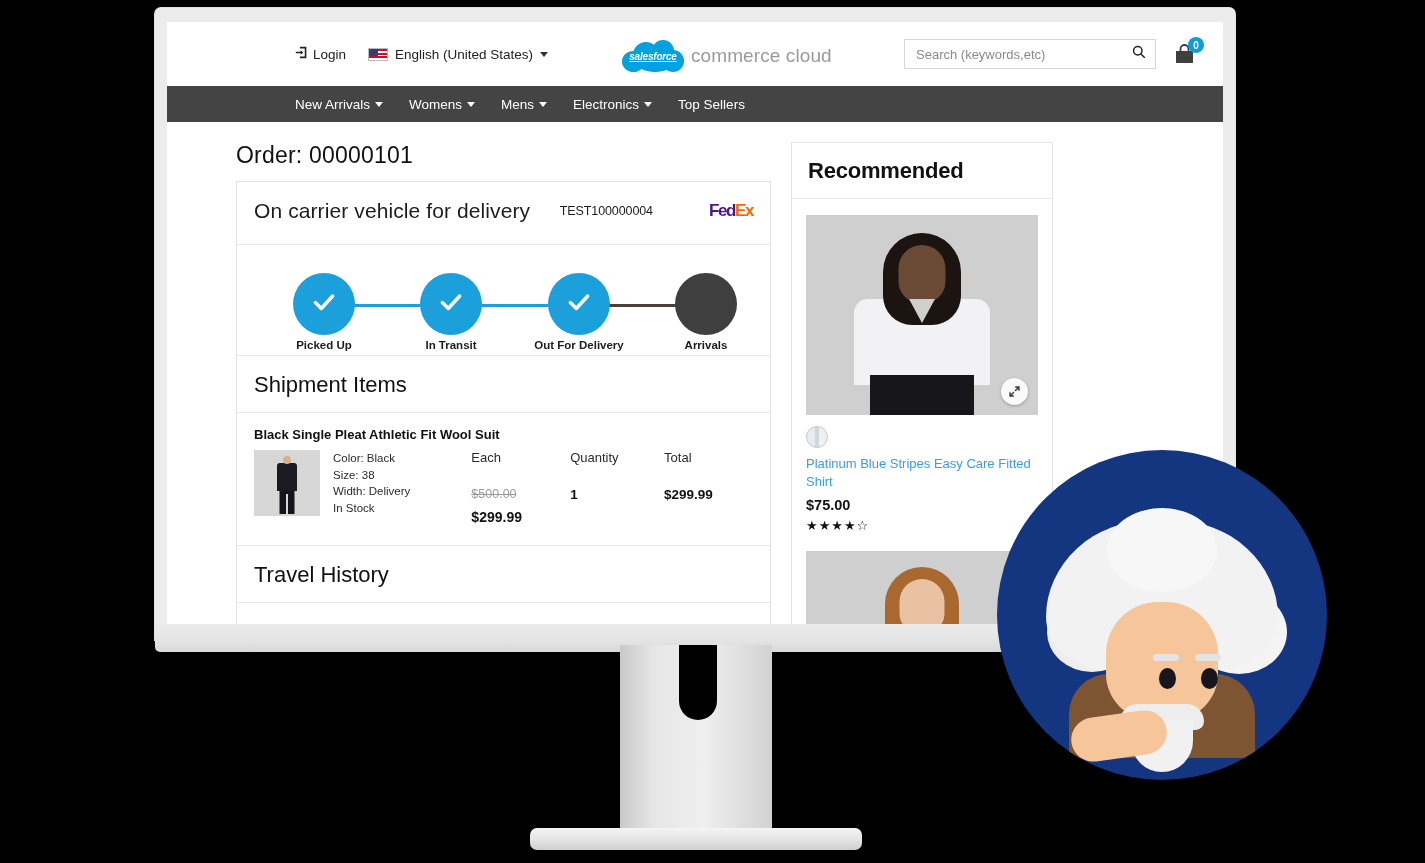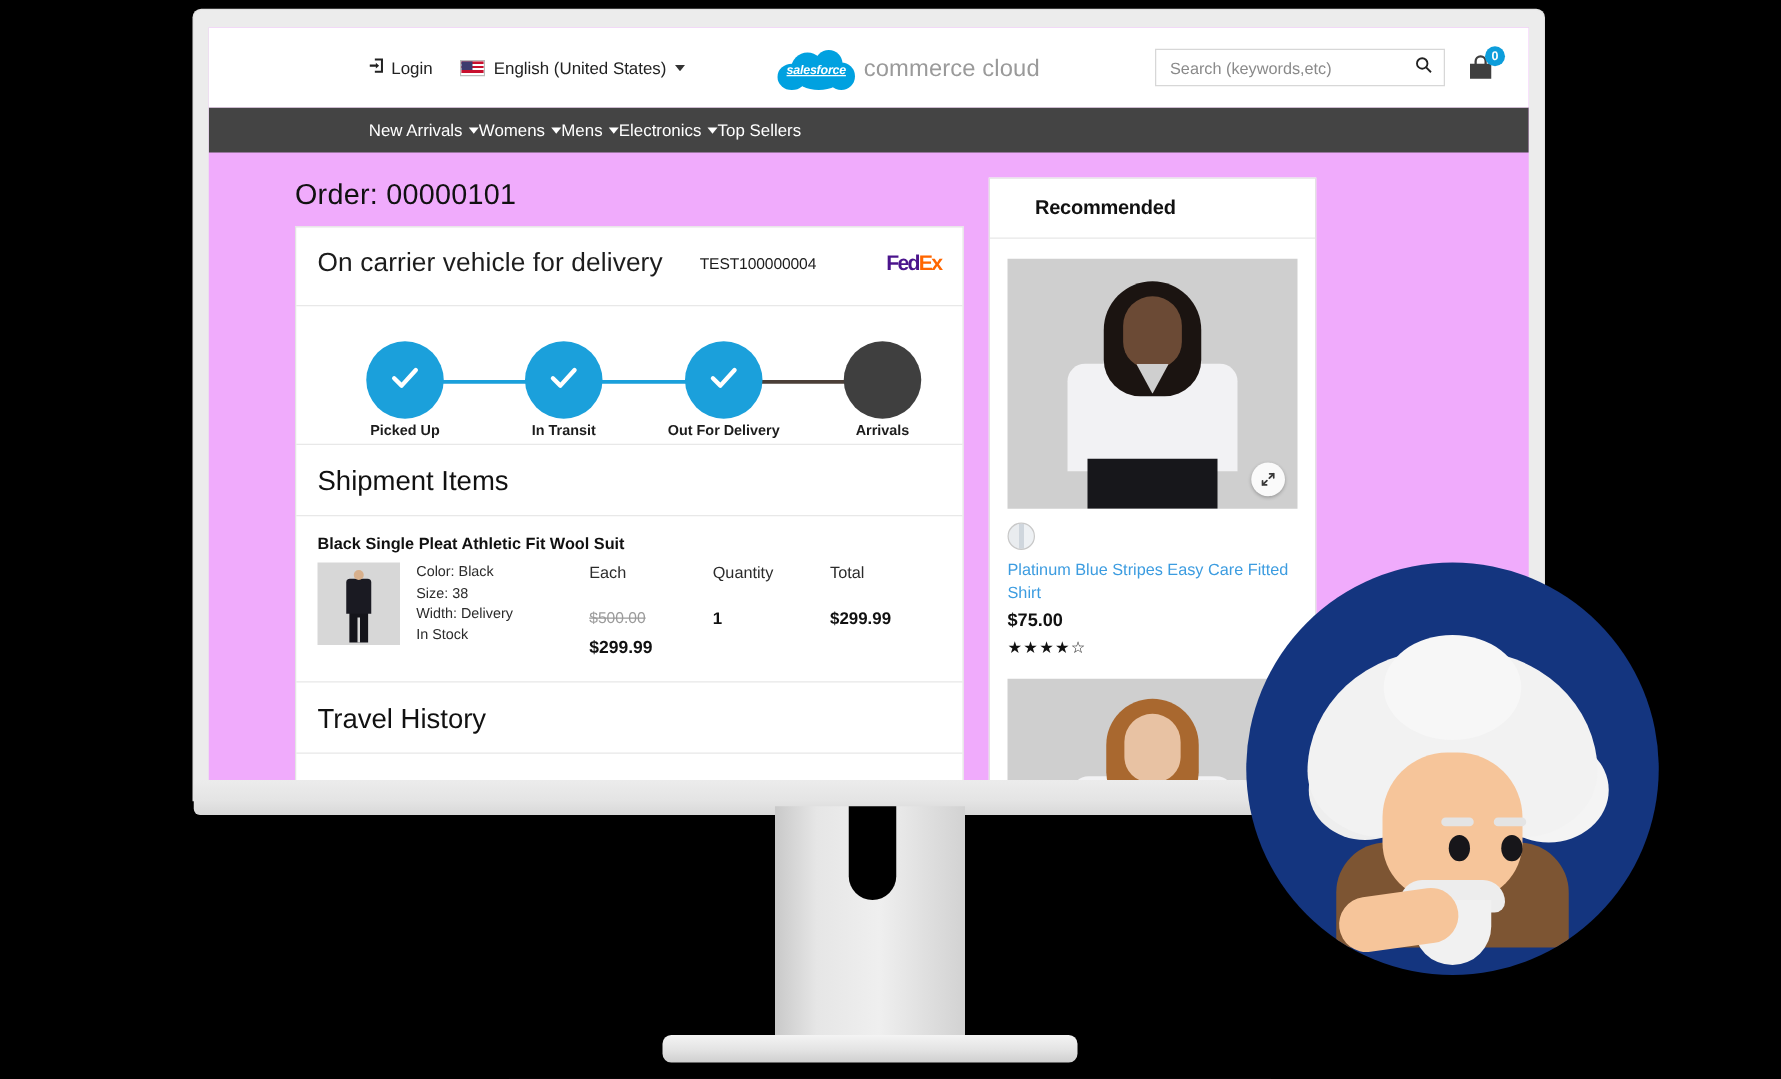--- a/index.html
+++ b/index.html
@@ -15,21 +15,21 @@
   #monitor-frame {
     position: absolute; left: 155px; top: 8px;
     width: 1080px; height: 632px;
     background: #ececec;
     border-radius: 6px 6px 0 0;
     padding: 14px 12px 0 12px;
     box-shadow: 0 0 0 1px #e2e2e2;
   }
   #screen {
     position: relative; width: 100%; height: 618px;
-    background: #f0abfc; overflow: hidden;
+    background: #ffffff; overflow: hidden;
   }
   #monitor-chin {
     position: absolute; left: 155px; top: 624px;
     width: 1080px; height: 28px;
     background: linear-gradient(180deg,#ececec 0%,#e4e4e4 60%,#d8d8d8 100%);
     border-radius: 0 0 5px 5px;
   }
   #stand-neck {
     position: absolute; left: 620px; top: 645px;
     width: 152px; height: 195px;
@@ -88,41 +88,41 @@
     position: absolute; left: 0; top: 0; width: 62px; height: 32px;
     display: flex; align-items: center; justify-content: center;
     color: #fff; font-size: 10px; font-style: italic; font-weight: bold; z-index: 3;
     letter-spacing: -0.2px;
     text-decoration: underline;
   }
   .brand-text { font-size: 19px; color: #9a9a9a; letter-spacing: 0.1px; }
 
   .util-right { margin-left: auto; display: flex; align-items: center; gap: 16px; padding-right: 16px; }
   .search-box {
-    display: flex; align-items: center; width: 232px; height: 30px;
+    display: flex; align-items: center; width: 252px; height: 30px;
     border: 1px solid #d7d7d7; background: #fff; padding: 0 9px 0 11px;
   }
   .search-box input {
     flex: 1; border: none; outline: none; font-size: 13px; color: #333;
     font-family: "Liberation Sans", sans-serif; background: transparent;
   }
   .search-box input::placeholder { color: #8a8a8a; }
   .search-box svg { width: 14px; height: 14px; flex: none; }
   .cart-wrap { position: relative; cursor: pointer; }
   .cart-wrap svg { width: 25px; height: 22px; display: block; }
   .cart-badge {
     position: absolute; right: -7px; top: -6px;
     min-width: 16px; height: 16px; padding: 0 3px; border-radius: 50%;
     background: #0d9ddb; color: #fff; font-size: 10px; font-weight: bold;
     display: flex; align-items: center; justify-content: center;
   }
 
   .main-nav {
     height: 36px; background: #444; display: flex; align-items: center;
-    padding-left: 128px; 
+    padding-left: 128px; gap: 26px;
   }
   .nav-item {
     display: flex; align-items: center; gap: 5px;
     color: #fff; font-size: 13.5px; cursor: pointer; white-space: nowrap;
   }
   .nav-caret { width: 0; height: 0; border-left: 4px solid transparent; border-right: 4px solid transparent; border-top: 5px solid #fff; }
 
   
   .page-wrap { display: flex; gap: 20px; padding: 20px 0 0 69px; }
   .col-main { width: 535px; }
@@ -187,21 +187,21 @@
   .col-each { width: 100px; }
   .col-qty { width: 95px; }
   .col-total { width: 90px; }
   .col-hd { font-size: 13px; color: #2b2b2b; margin-bottom: 22px; }
   .price-old { font-size: 12.5px; color: #9b9b9b; text-decoration: line-through; }
   .price-new { font-size: 14px; font-weight: bold; color: #111; margin-top: 8px; }
   .cell-val { font-size: 13.5px; font-weight: bold; color: #111; }
 
   
   .rec-head { padding: 15px 16px 14px 16px; }
-  .rec-title { font-size: 16px; font-weight: bold; color: #111; letter-spacing: -0.2px; margin-left: 20px; }
+  .rec-title { font-size: 22px; font-weight: bold; color: #111; letter-spacing: -0.2px; }
   .rec-body { padding: 16px 14px 0 14px; }
   .rec-photo {
     position: relative; width: 100%; height: 200px; background: #cfcfcf; overflow: hidden;
   }
   .rec-photo.second { height: 110px; }
   .ph-hair { position: absolute; left: 50%; transform: translateX(-50%); top: 18px; width: 78px; height: 92px; background: #1b1411; border-radius: 40px 40px 30px 30px; }
   .ph-hair2 { position: absolute; left: 50%; transform: translateX(-50%); top: 16px; width: 74px; height: 88px; background: #a9682f; border-radius: 38px 38px 30px 30px; }
   .ph-face { position: absolute; left: 50%; transform: translateX(-50%); top: 30px; width: 47px; height: 58px; background: #6b4a35; border-radius: 24px 24px 22px 22px; }
   .ph-face2 { position: absolute; left: 50%; transform: translateX(-50%); top: 28px; width: 45px; height: 55px; background: #e8c2a3; border-radius: 23px 23px 21px 21px; }
   .ph-torso { position: absolute; left: 50%; transform: translateX(-50%); top: 84px; width: 136px; height: 86px; background: #f2f2f4; border-radius: 14px 14px 0 0; }

